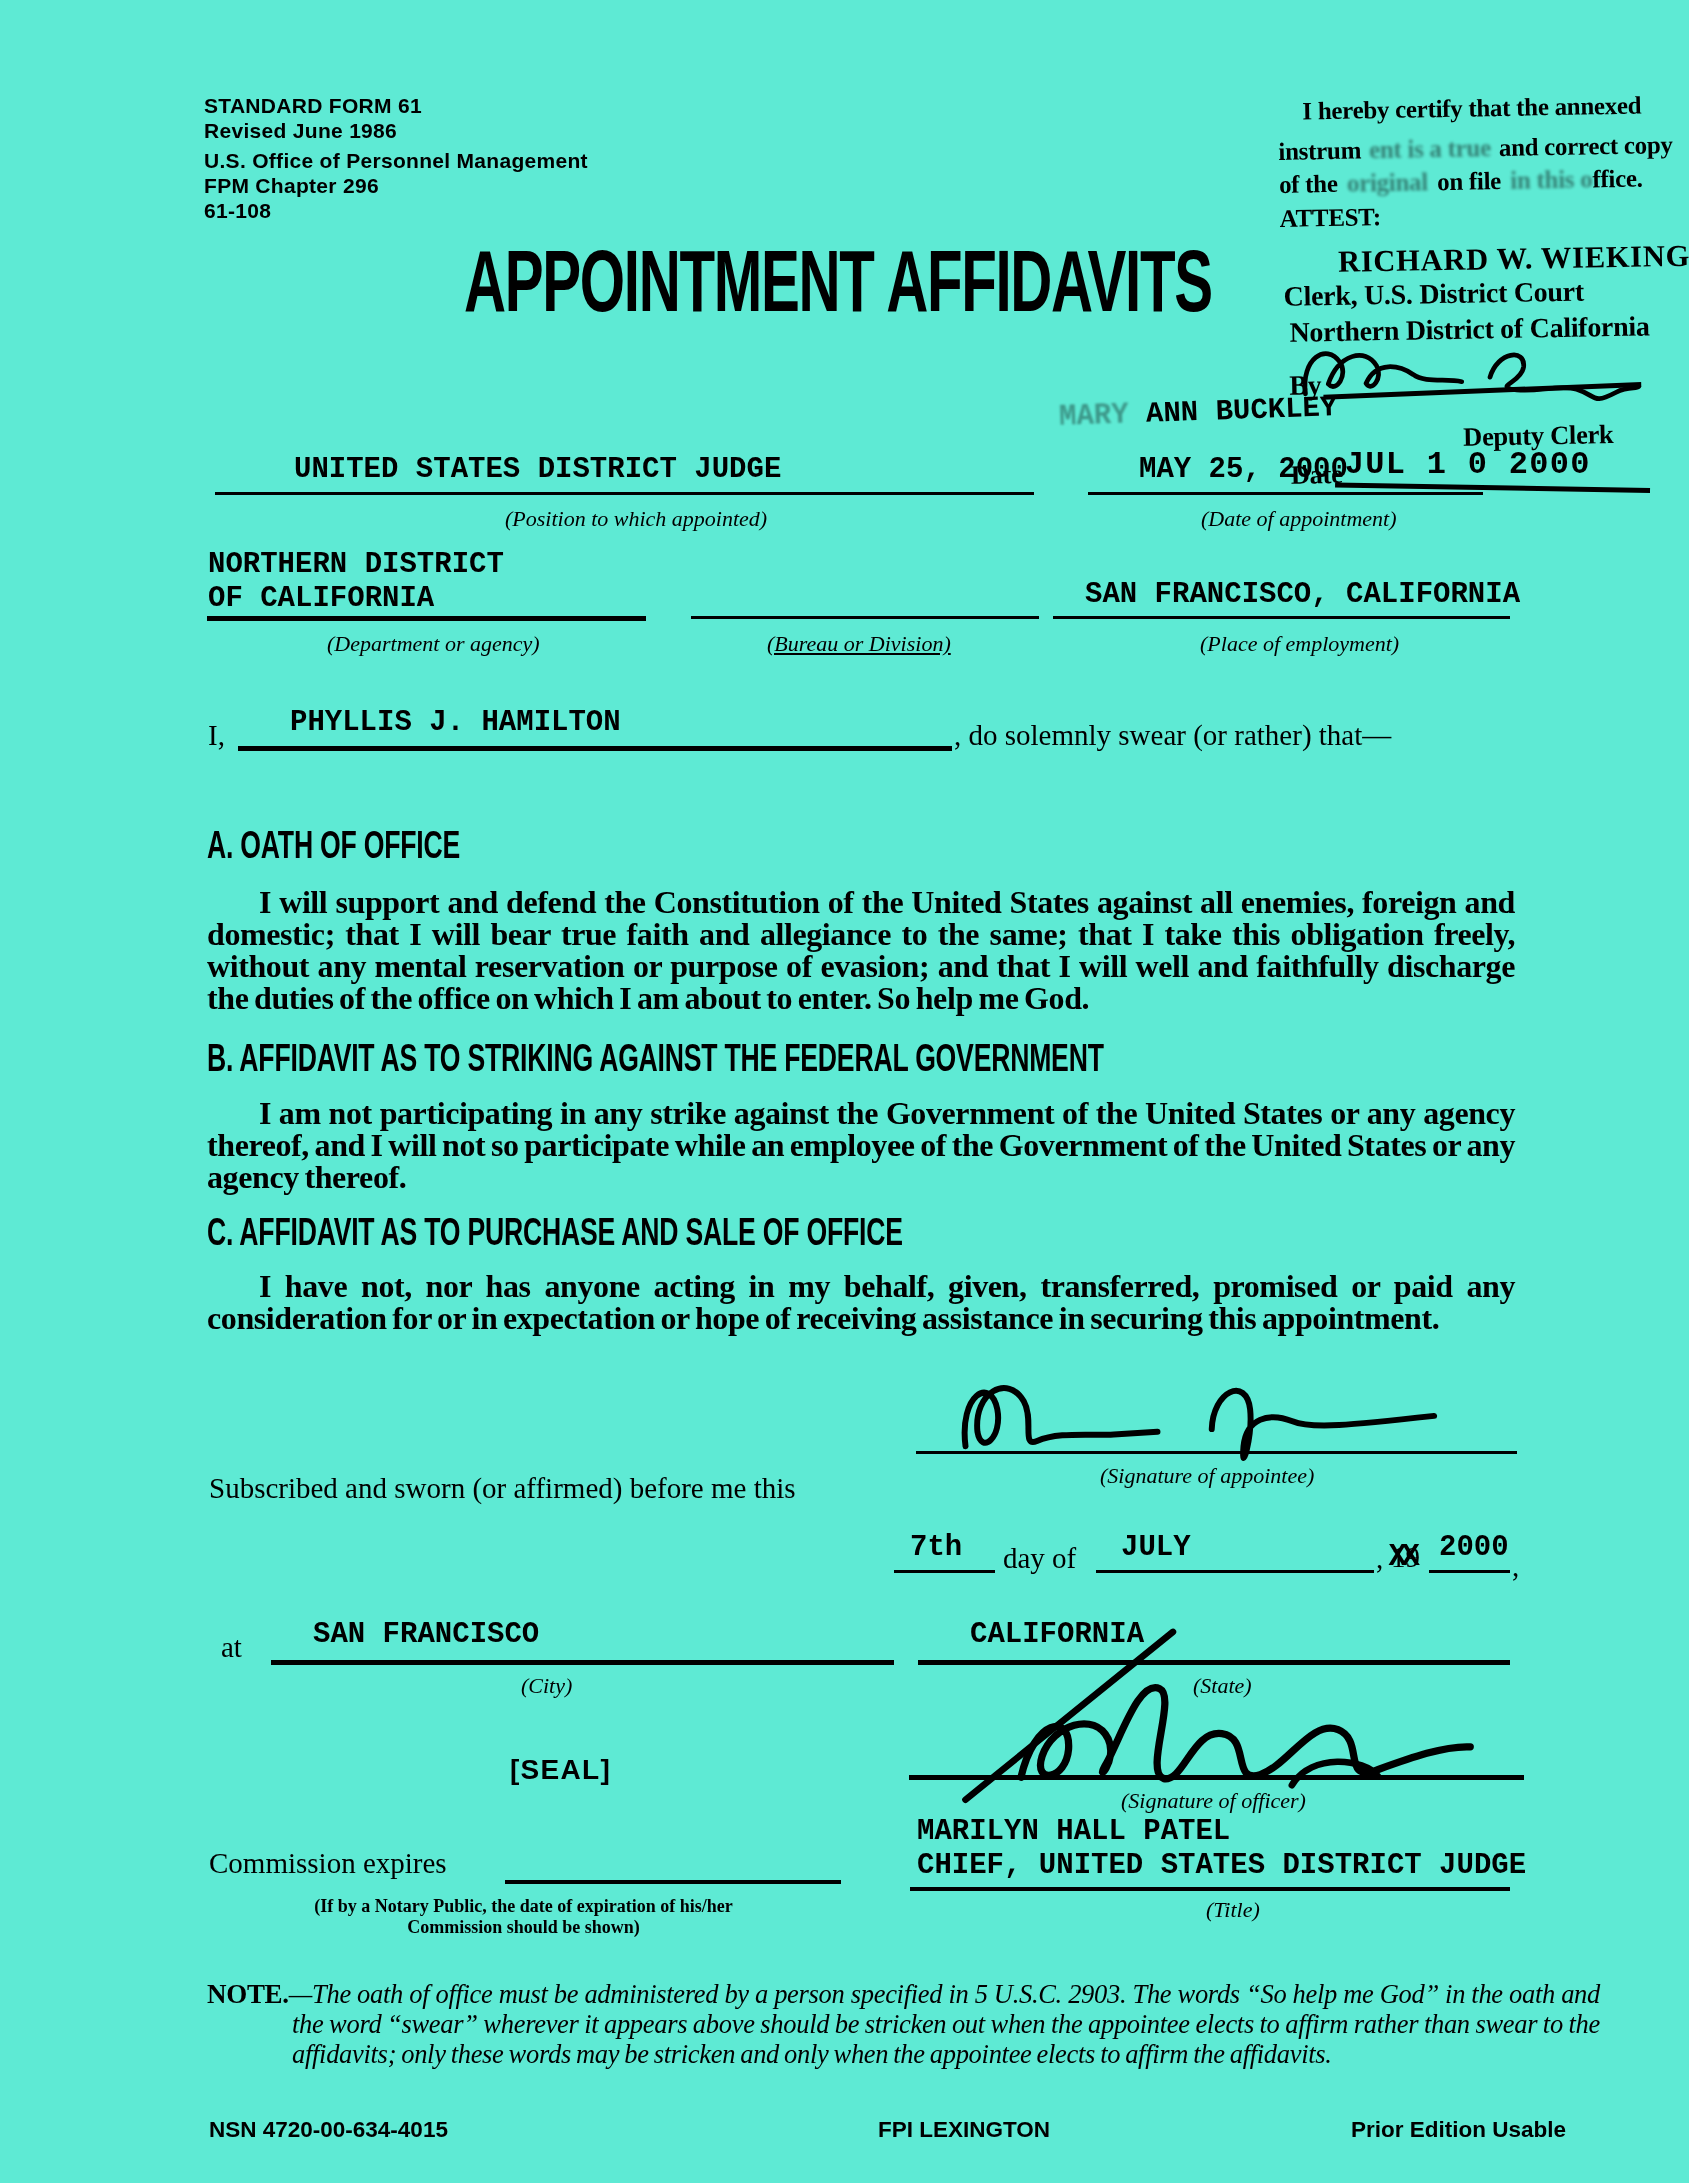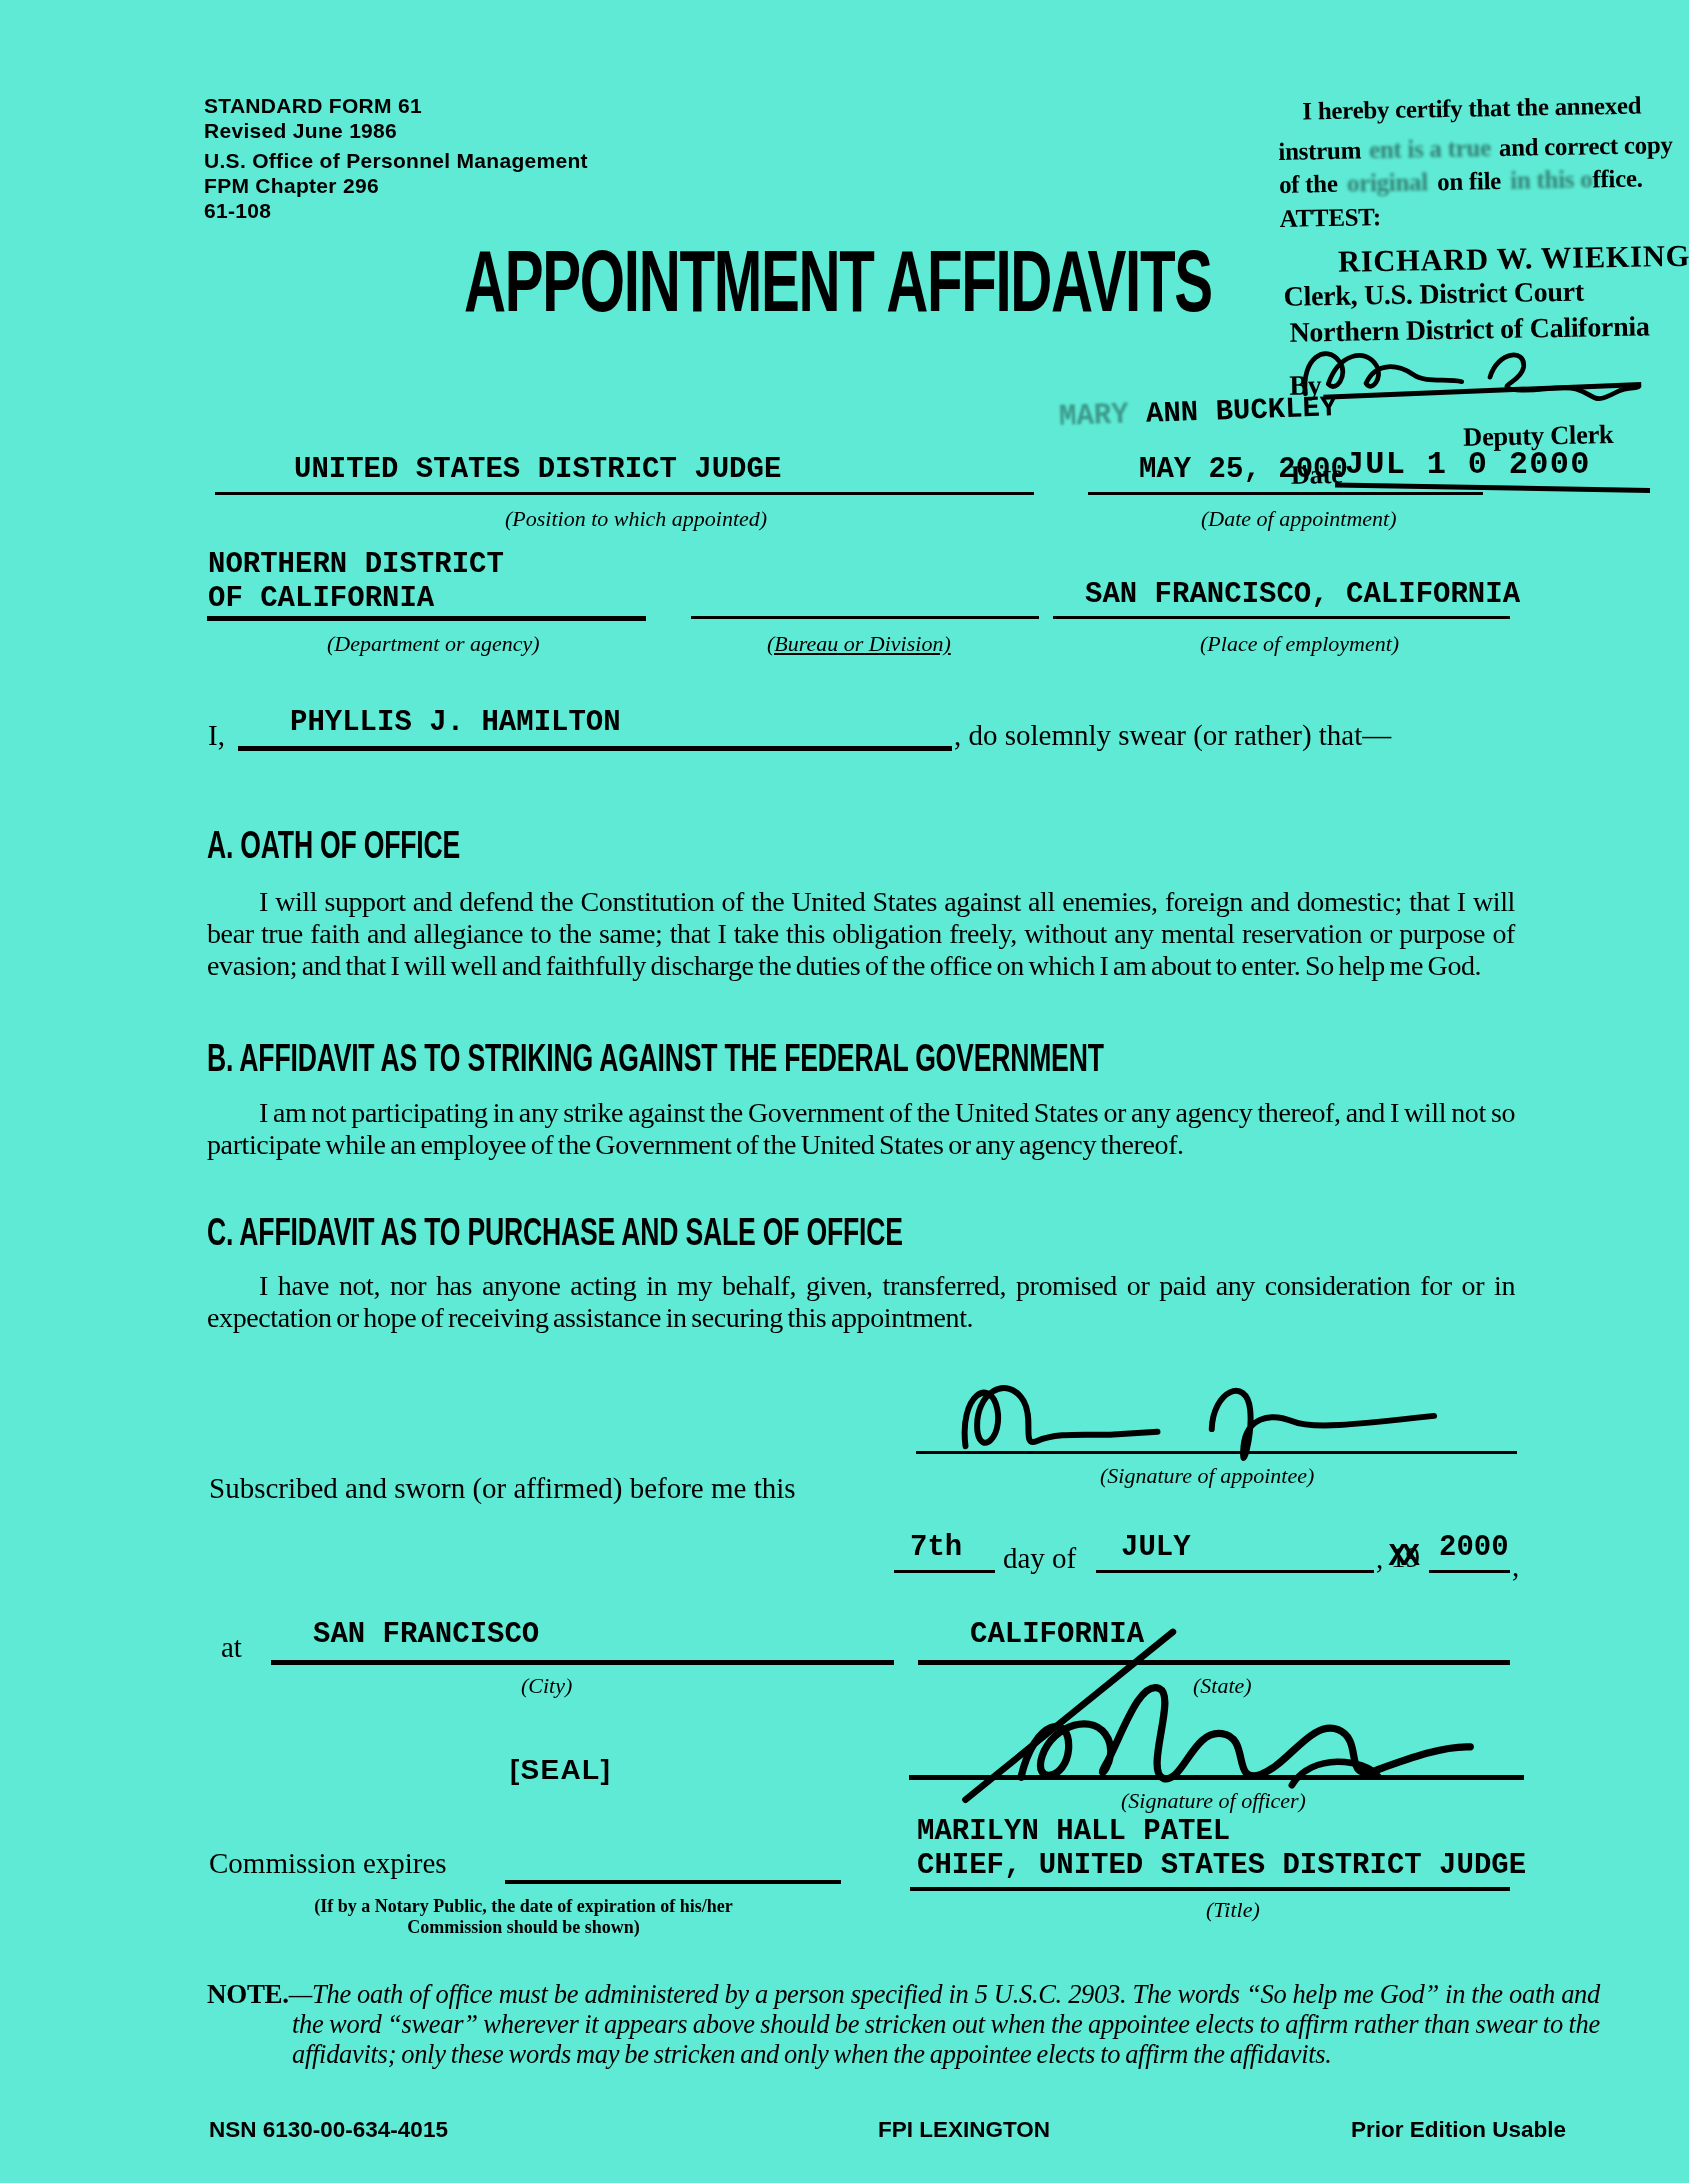--- a/index.html
+++ b/index.html
@@ -12,22 +12,22 @@
   .meta { font:600 21px/25px "Liberation Sans", sans-serif; letter-spacing:0.3px; }
   .title { font:700 87px "Liberation Sans", sans-serif; letter-spacing:-2px;
            transform:scaleX(0.67); transform-origin:left top; }
   .typed { font:700 29px "Liberation Mono", monospace; letter-spacing:0; }
   .serif { font-family:"Liberation Serif", serif; font-size:29px; }
   .cap   { font-family:"Liberation Serif", serif; font-style:italic; font-size:22px; }
   .h { font:700 38px "Liberation Sans", sans-serif; letter-spacing:-0.3px;
        transform:scaleX(0.70); transform-origin:left top; }
   .body {
     position:absolute; font-family:"Liberation Serif", serif;
-    font-size:28px; line-height:32px; text-align:justify;
-    letter-spacing:-0.4px; word-spacing:-2px; text-indent:52px; white-space:normal;
+    font-size:32px; line-height:32px; text-align:justify;
+    letter-spacing:-0.4px; word-spacing:-2px; text-indent:52px; white-space:normal;font-weight:bold;
   }
   .hline { position:absolute; background:#000; height:3.3px; }
   .st   { font-family:"Liberation Serif", serif; font-weight:700; font-size:25px; letter-spacing:-0.3px; }
   .stbig{ font-family:"Liberation Serif", serif; font-weight:700; font-size:30.5px; }
   .faded { opacity:0.45; filter:blur(1.7px); }
   .faded-soft { opacity:0.35; filter:blur(1px); }
   .stamp-box { position:absolute; left:1272px; top:86px; width:424px; height:437px;
                transform:rotate(-1deg); transform-origin:left top; }
   .strike-wrap { position:relative; display:inline-block; font-size:29px; }
   .xx { position:absolute; left:-2.6px; top:-1.3px; font:700 30.5px "Liberation Mono", monospace; letter-spacing:-5.3px; }
@@ -189,18 +189,18 @@
     <div class="notary">(If by a Notary Public, the date of expiration of his/her</div>
     <div class="notary">Commission should be shown)</div>
   </div>
 
   
   <div class="note-wrap">
     <span class="note-label">NOTE.</span><span>—The oath of office must be administered by a person specified in 5 U.S.C. 2903. The words “So help me God” in the oath and the word “swear” wherever it appears above should be stricken out when the appointee elects to affirm rather than swear to the affidavits; only these words may be stricken and only when the appointee elects to affirm the affidavits.</span>
   </div>
 
   
-  <div class="abs foot" style="left:209px; top:2117px;">NSN 6130-00-634-4015</div>
+  <div class="abs foot" style="left:209px; top:2117px;">NSN 4720-00-634-4015</div>
   <div class="abs foot" style="left:878px; top:2117px;">FPI LEXINGTON</div>
   <div class="abs foot" style="left:1351px; top:2117px;">Prior Edition Usable</div>
 
 </div>
 
 
 </body></html>

